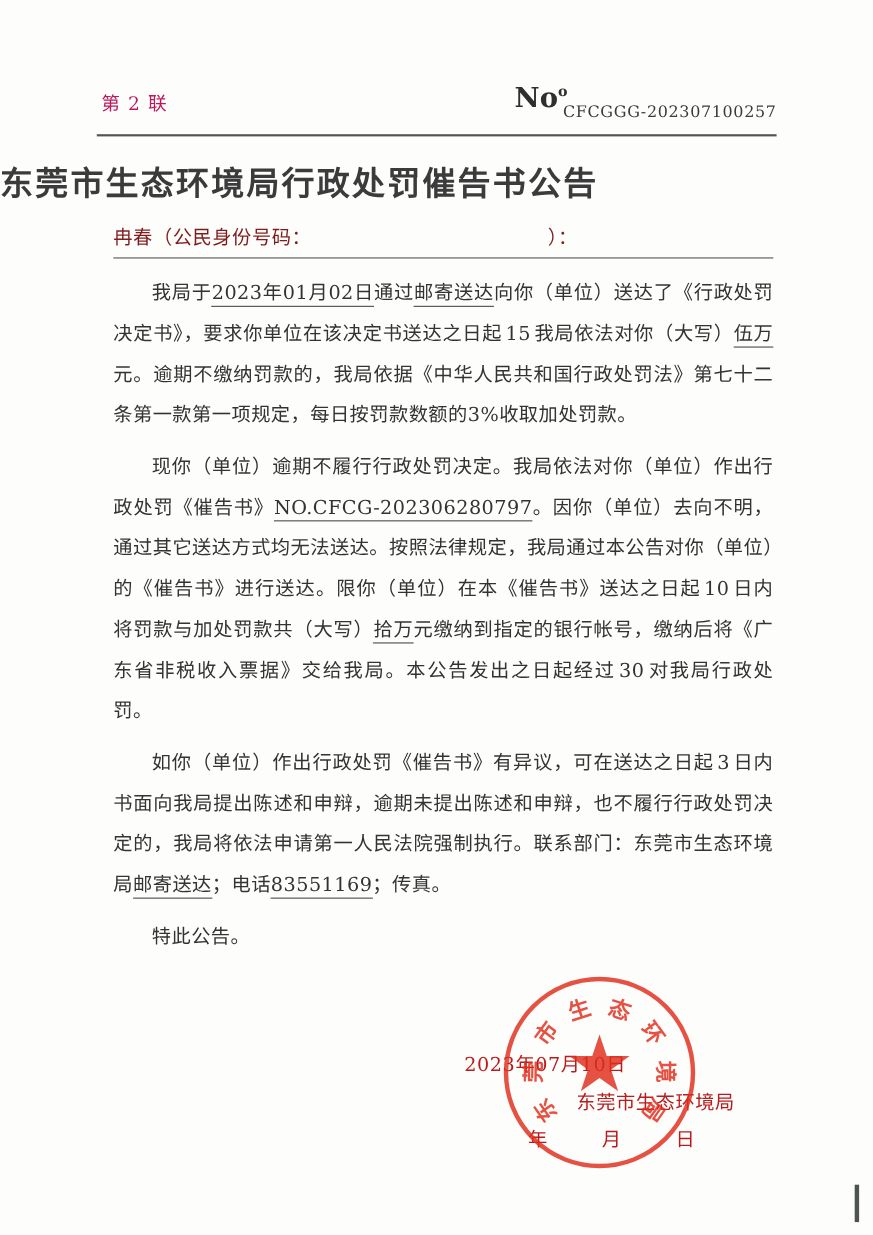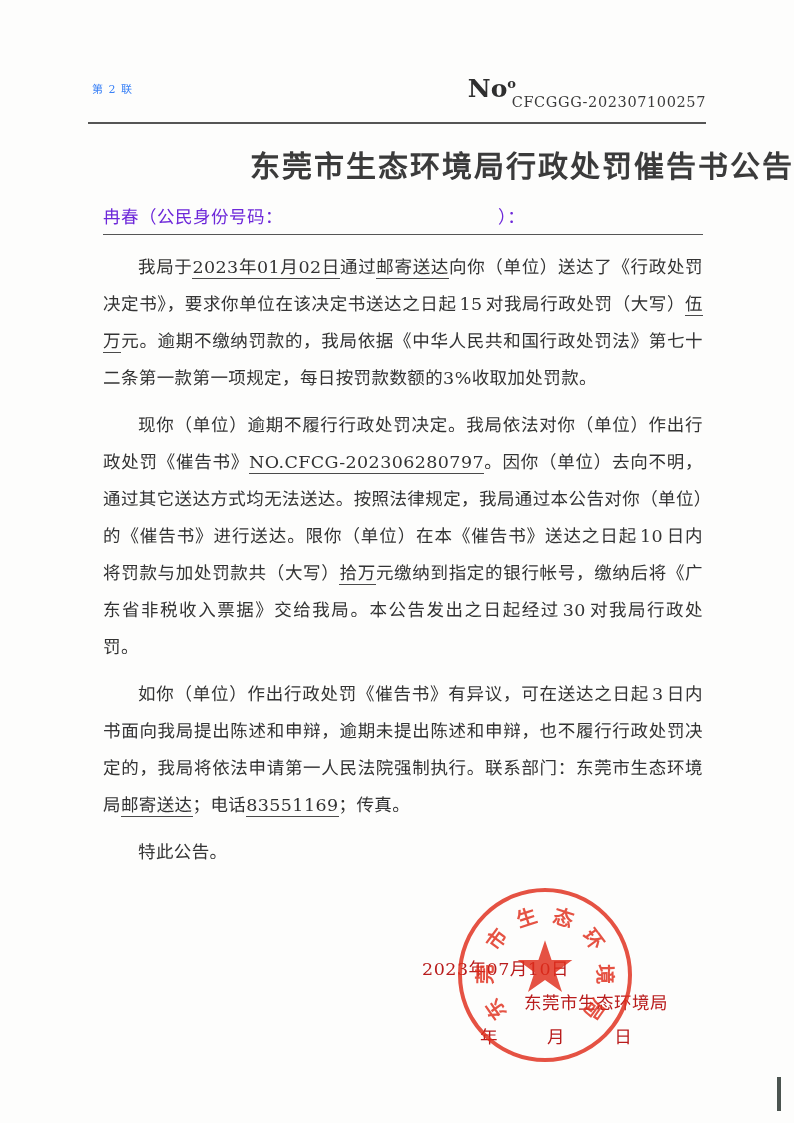--- a/index.html
+++ b/index.html
@@ -28,23 +28,23 @@
     position: absolute;
     left: 88px;
     top: 78px;
     width: 618px;
     height: 46px;
   }
   .copy-label {
     position: absolute;
     left: 4px;
     top: 2px;
-    font-size: 11px;
+    font-size: 17px;
     letter-spacing: 1px;
-    color: #3b82f6;
+    color: #be185d;
     font-family: "DejaVu Serif", "Liberation Serif", serif;
   }
   .no-label {
     position: absolute;
     right: 190px;
     top: -4px;
     font-size: 25px;
     font-weight: bold;
     font-family: "DejaVu Serif", "Liberation Serif", serif;
     color: #2f2f2f;
@@ -72,21 +72,21 @@
     height: 1.6px;
     background: #555;
   }
 
   
   .doc-title {
     position: absolute;
     left: 0;
     right: 0;
     top: 142px;
-    text-align: right;
+    text-align: left;
     font-size: 30px;
     font-weight: bold;
     letter-spacing: 2px;
     color: #3b3b3b;
     font-family: "DejaVu Serif", "Liberation Serif", serif;
   }
 
   
   .body-area {
     position: absolute;
@@ -96,21 +96,21 @@
   }
 
   .addressee {
     font-size: 17.5px;
     line-height: 30px;
     letter-spacing: 0.5px;
     white-space: nowrap;
     border-bottom: 1.3px solid #555;
     padding-bottom: 2px;
     display: block;
-    color: #6d28d9;
+    color: #7f1d1d;
   }
   .redact-gap {
     display: inline-block;
     width: 215px;
     border-bottom: 0px solid transparent;
   }
 
   p.para {
     font-size: 17.5px;
     line-height: 37px;
@@ -216,21 +216,21 @@
 
   <div class="doc-title">东莞市生态环境局行政处罚催告书公告</div>
 
   <div class="body-area">
 
     <div class="addressee">
       <span>冉春</span><span>（公民身份号码：</span><span class="redact-gap"></span><span>）：</span>
     </div>
 
     <p class="para first-body">
-      <span>我局于</span><span class="u">2023年01月02日</span><span>通过</span><span class="u">邮寄送达</span><span>向你（单位）送达了《行政处罚决定书》，要求你单位在该决定书送达之日起</span><span class="sp">15</span><span>对我局行政处罚（大写）</span><span class="u">伍万</span><span>元。逾期不缴纳罚款的，我局依据《中华人民共和国行政处罚法》第七十二条第一款第一项规定，每日按罚款数额的3%收取加处罚款。</span>
+      <span>我局于</span><span class="u">2023年01月02日</span><span>通过</span><span class="u">邮寄送达</span><span>向你（单位）送达了《行政处罚决定书》，要求你单位在该决定书送达之日起</span><span class="sp">15</span><span>我局依法对你（大写）</span><span class="u">伍万</span><span>元。逾期不缴纳罚款的，我局依据《中华人民共和国行政处罚法》第七十二条第一款第一项规定，每日按罚款数额的3%收取加处罚款。</span>
     </p>
 
     <p class="para">
       <span>现你（单位）逾期不履行行政处罚决定。我局依法对你（单位）作出行政处罚《催告书》</span><span class="u">NO.CFCG-202306280797</span><span>。因你（单位）去向不明，通过其它送达方式均无法送达。按照法律规定，我局通过本公告对你（单位）的《催告书》进行送达。限你（单位）在本《催告书》送达之日起</span><span class="sp">10</span><span>日内将罚款与加处罚款共（大写）</span><span class="u">拾万</span><span>元缴纳到指定的银行帐号，缴纳后将《广东省非税收入票据》交给我局。本公告发出之日起经过</span><span class="sp">30</span><span>对我局行政处罚。</span>
     </p>
 
     <p class="para">
       <span>如你（单位）作出行政处罚《催告书》有异议，可在送达之日起</span><span class="sp">3</span><span>日内书面向我局提出陈述和申辩，逾期未提出陈述和申辩，也不履行行政处罚决定的，我局将依法申请第一人民法院强制执行。联系部门：东莞市生态环境局</span><span class="u">邮寄送达</span><span>；电话</span><span class="u">83551169</span><span>；传真。</span>
     </p>
 

